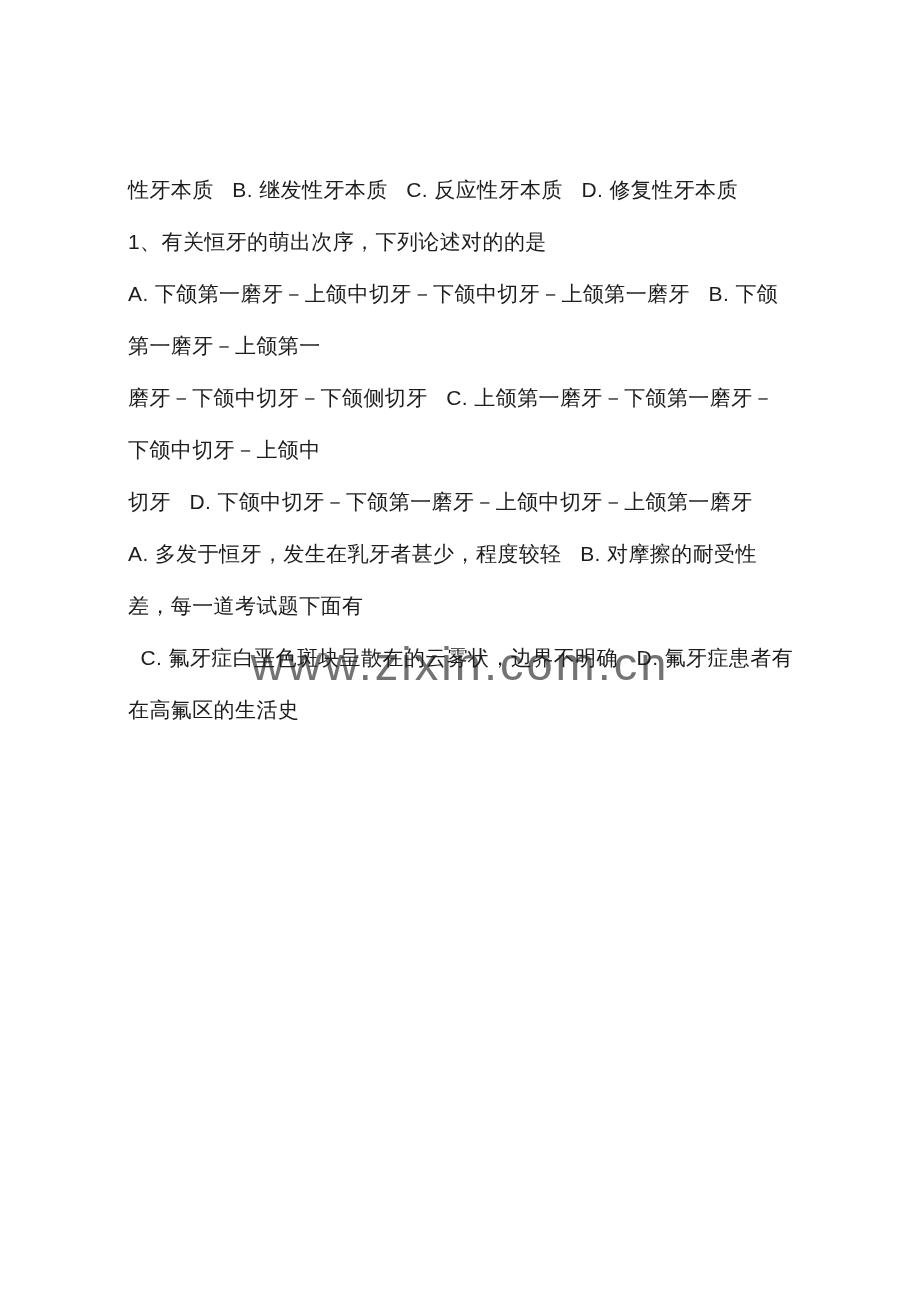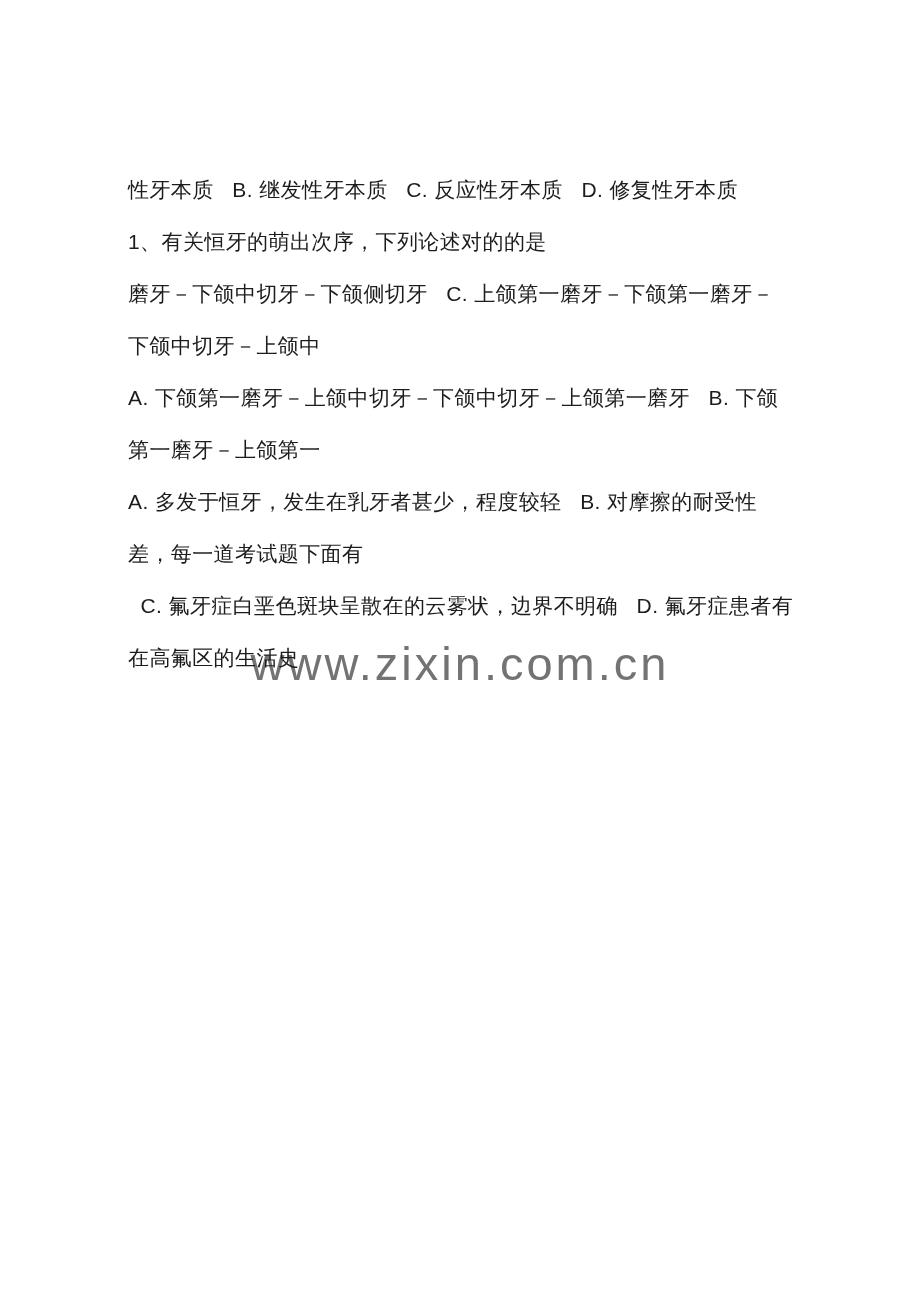--- a/index.html
+++ b/index.html
@@ -59,22 +59,23 @@
 
     <div class="line blank-line"></div>
 
 
     <div>
       <div class="line">性牙本质   B. 继发性牙本质   C. 反应性牙本质   D. 修复性牙本质</div>
     </div>
 
     <div>
       <div class="line">1、有关恒牙的萌出次序，下列论述对的的是</div>
+      <div class="line">A. 下颌第一磨牙－上颌中切牙－下颌中切牙－上颌第一磨牙   B. 下颌第一磨牙－上颌第一</div>
       <div class="line">磨牙－下颌中切牙－下颌侧切牙   C. 上颌第一磨牙－下颌第一磨牙－下颌中切牙－上颌中</div>
-      <div class="line">A. 下颌第一磨牙－上颌中切牙－下颌中切牙－上颌第一磨牙   B. 下颌第一磨牙－上颌第一</div>
+      <div class="line">切牙   D. 下颌中切牙－下颌第一磨牙－上颌中切牙－上颌第一磨牙</div>
     </div>
 
     <div>
       <div class="line">A. 多发于恒牙，发生在乳牙者甚少，程度较轻   B. 对摩擦的耐受性差，每一道考试题下面有</div>
       <div class="line">  C. 氟牙症白垩色斑块呈散在的云雾状，边界不明确   D. 氟牙症患者有在高氟区的生活史</div>
     </div>
 
   </div>
 </div>
 

